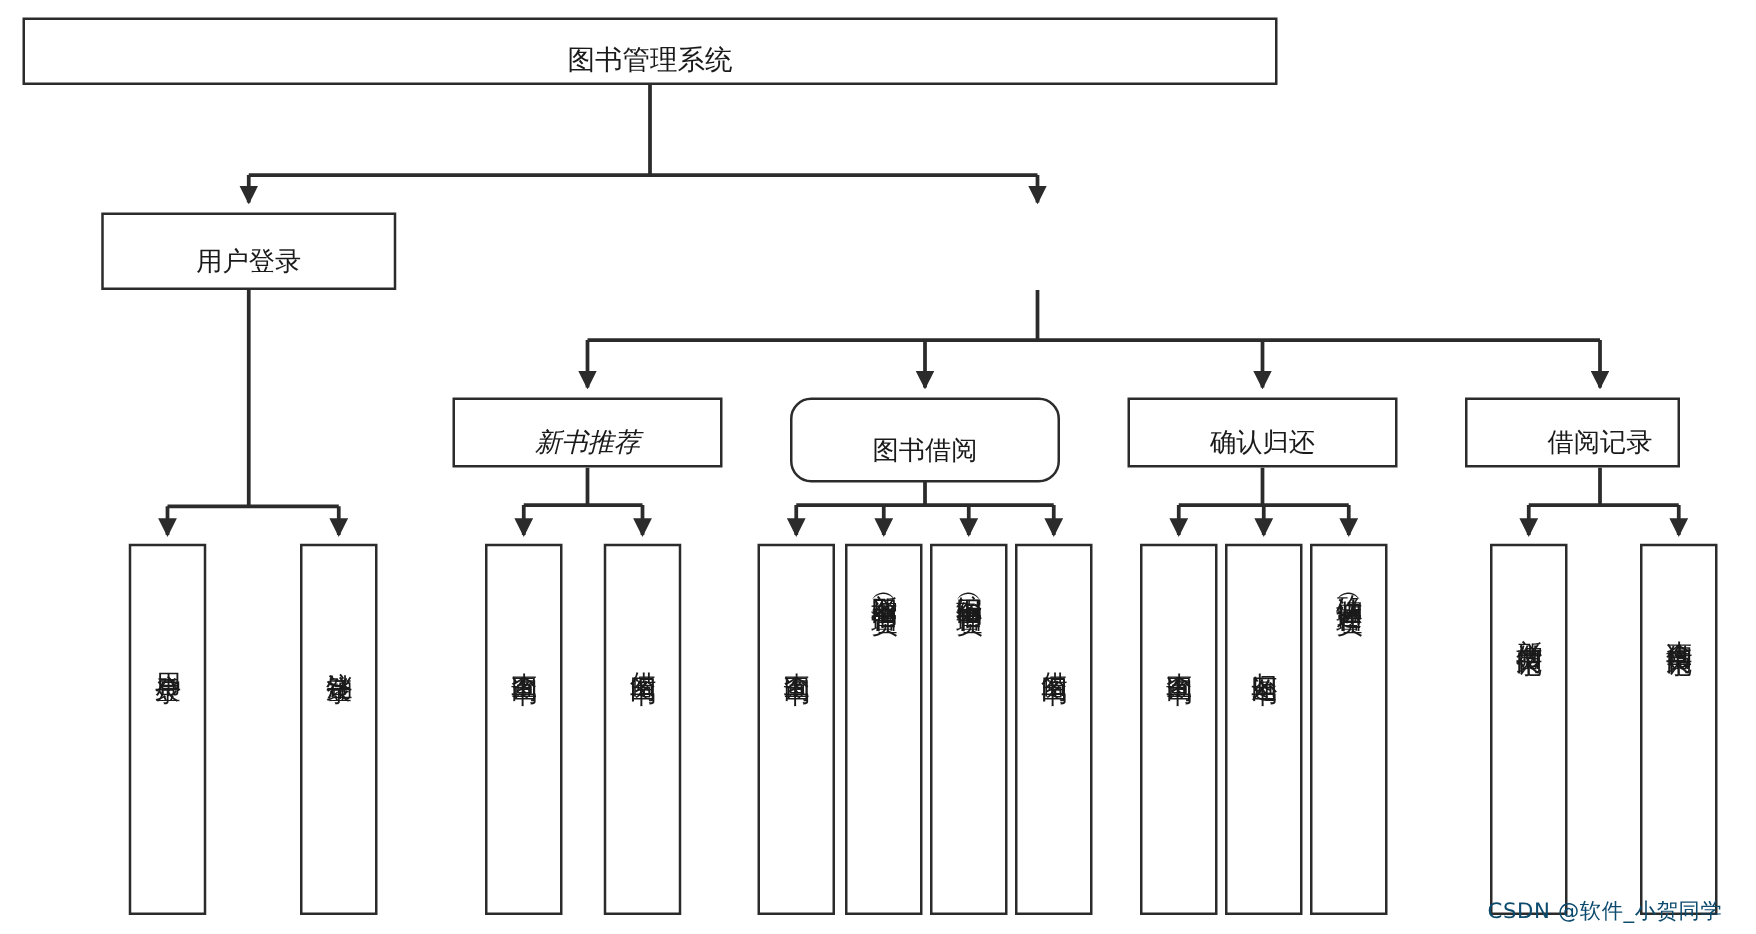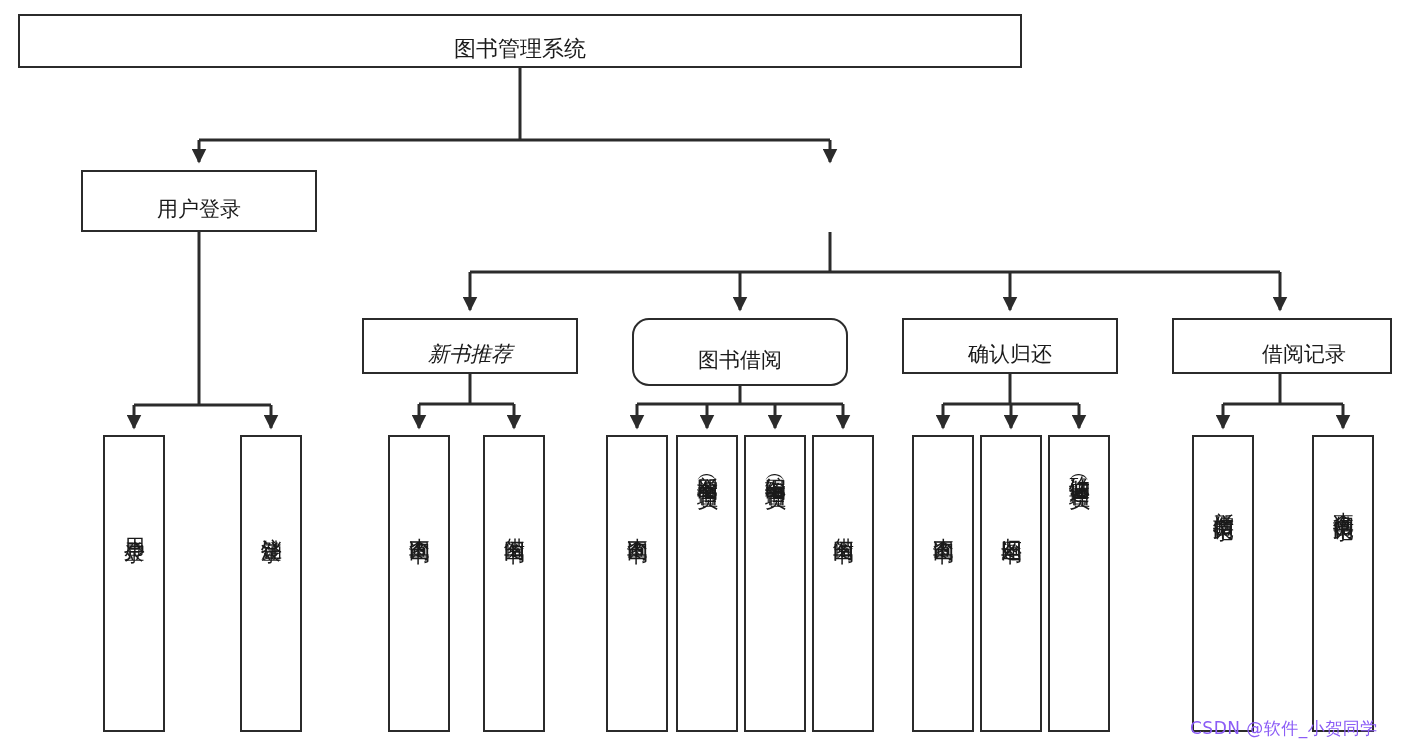--- a/index.html
+++ b/index.html
@@ -65,21 +65,21 @@
   }
   .node.leaf.mid .label {
     margin-top: 78px;
   }
   .node.leaf.midlow .label {
     margin-top: 52px;
   }
   .watermark {
     position: absolute;
     font-size: 17px;
-    color: #8b5cf6;
+    color: #0c4a6e;
     white-space: nowrap;
     letter-spacing: 0.5px;
   }
 </style>
 </head>
 <body>
 
 <div id="canvas">
 
   <svg class="edges" viewBox="0 0 1405 747" xmlns="http://www.w3.org/2000/svg">
@@ -142,21 +142,21 @@
 
   <div class="node horiz" style="left:362px; top:318px; width:216px; height:56px;font-style:italic;">
     <span class="label">新书推荐</span>
   </div>
   <div class="node horiz" style="left:632px; top:318px; width:216px; height:68px;border-radius:17px;">
     <span class="label">图书借阅</span>
   </div>
   <div class="node horiz" style="left:902px; top:318px; width:216px; height:56px;">
     <span class="label">确认归还</span>
   </div>
-  <div class="node horiz" style="left:1172px; top:318px; width:220px; height:56px;padding-left:44px;">
+  <div class="node horiz" style="left:1172px; top:318px; width:172px; height:56px;padding-left:44px;">
     <span class="label">借阅记录</span>
   </div>
 
   <div class="node leaf mid" style="left:103px; top:435px; width:62px; height:297px;">
     <span class="label">用户登录</span>
   </div>
   <div class="node leaf mid" style="left:240px; top:435px; width:62px; height:297px;">
     <span class="label">注销登录</span>
   </div>
 

